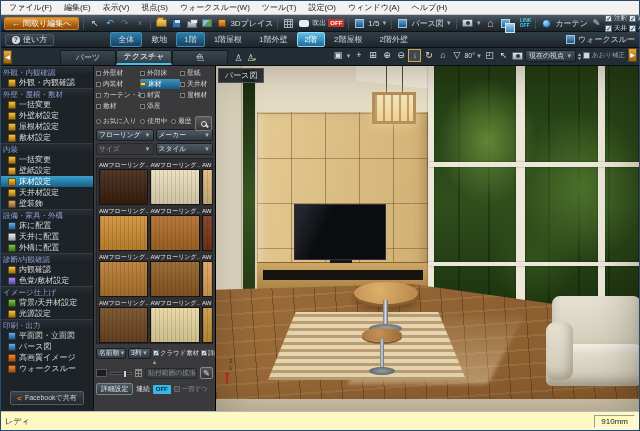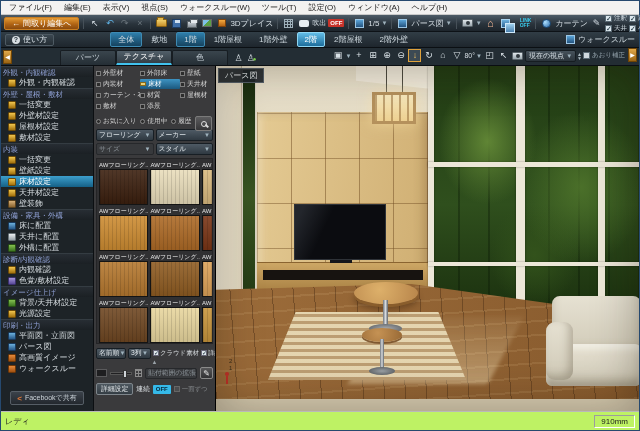--- a/index.html
+++ b/index.html
@@ -169,21 +169,21 @@
 .cord{width:1px;background:#4c4a40}
 .vp-lamp{left:156px;top:26px;width:44px;height:32px;border:3px solid #b5915c;background:
  repeating-linear-gradient(90deg,rgba(150,110,60,.55) 0 2px,transparent 2px 8px),
  linear-gradient(#f8e9bd,#edd091);box-shadow:0 0 14px rgba(255,230,170,.55)}
 .vp-badge{left:2px;top:2px;background:rgba(30,38,44,.92);border:1px solid #55606a;color:#eef3f6;font-size:8px;padding:1px 6px}
 .markd{font-size:6px;line-height:6px;color:#3a2e1a}
 .mhead{left:9px;top:306px;width:4px;height:4px;border-radius:50%;background:#c23028}
 .mbody{left:10px;top:310px;width:2px;height:8px;background:#c23028}
 .vp-vig{inset:0;box-shadow:inset 0 0 46px rgba(25,18,6,.35);pointer-events:none}
 
-.statusbar{height:19px;background:#bef264;border-top:1px solid #b9b9b9;display:flex;align-items:center;font-size:8px;color:#1c1c1c;padding:0 4px;gap:4px;flex:0 0 auto}
+.statusbar{height:19px;background:#fef9c3;border-top:1px solid #b9b9b9;display:flex;align-items:center;font-size:8px;color:#1c1c1c;padding:0 4px;gap:4px;flex:0 0 auto}
 .stcell{border:1px solid;border-color:#9d9d9d #fff #fff #9d9d9d;padding:0 6px;height:13px;line-height:12px;white-space:nowrap}
 .stleft{flex:1}
 </style>
 </head>
 <body>
 
 <div class="win">
 
 
   <div class="menubar">

